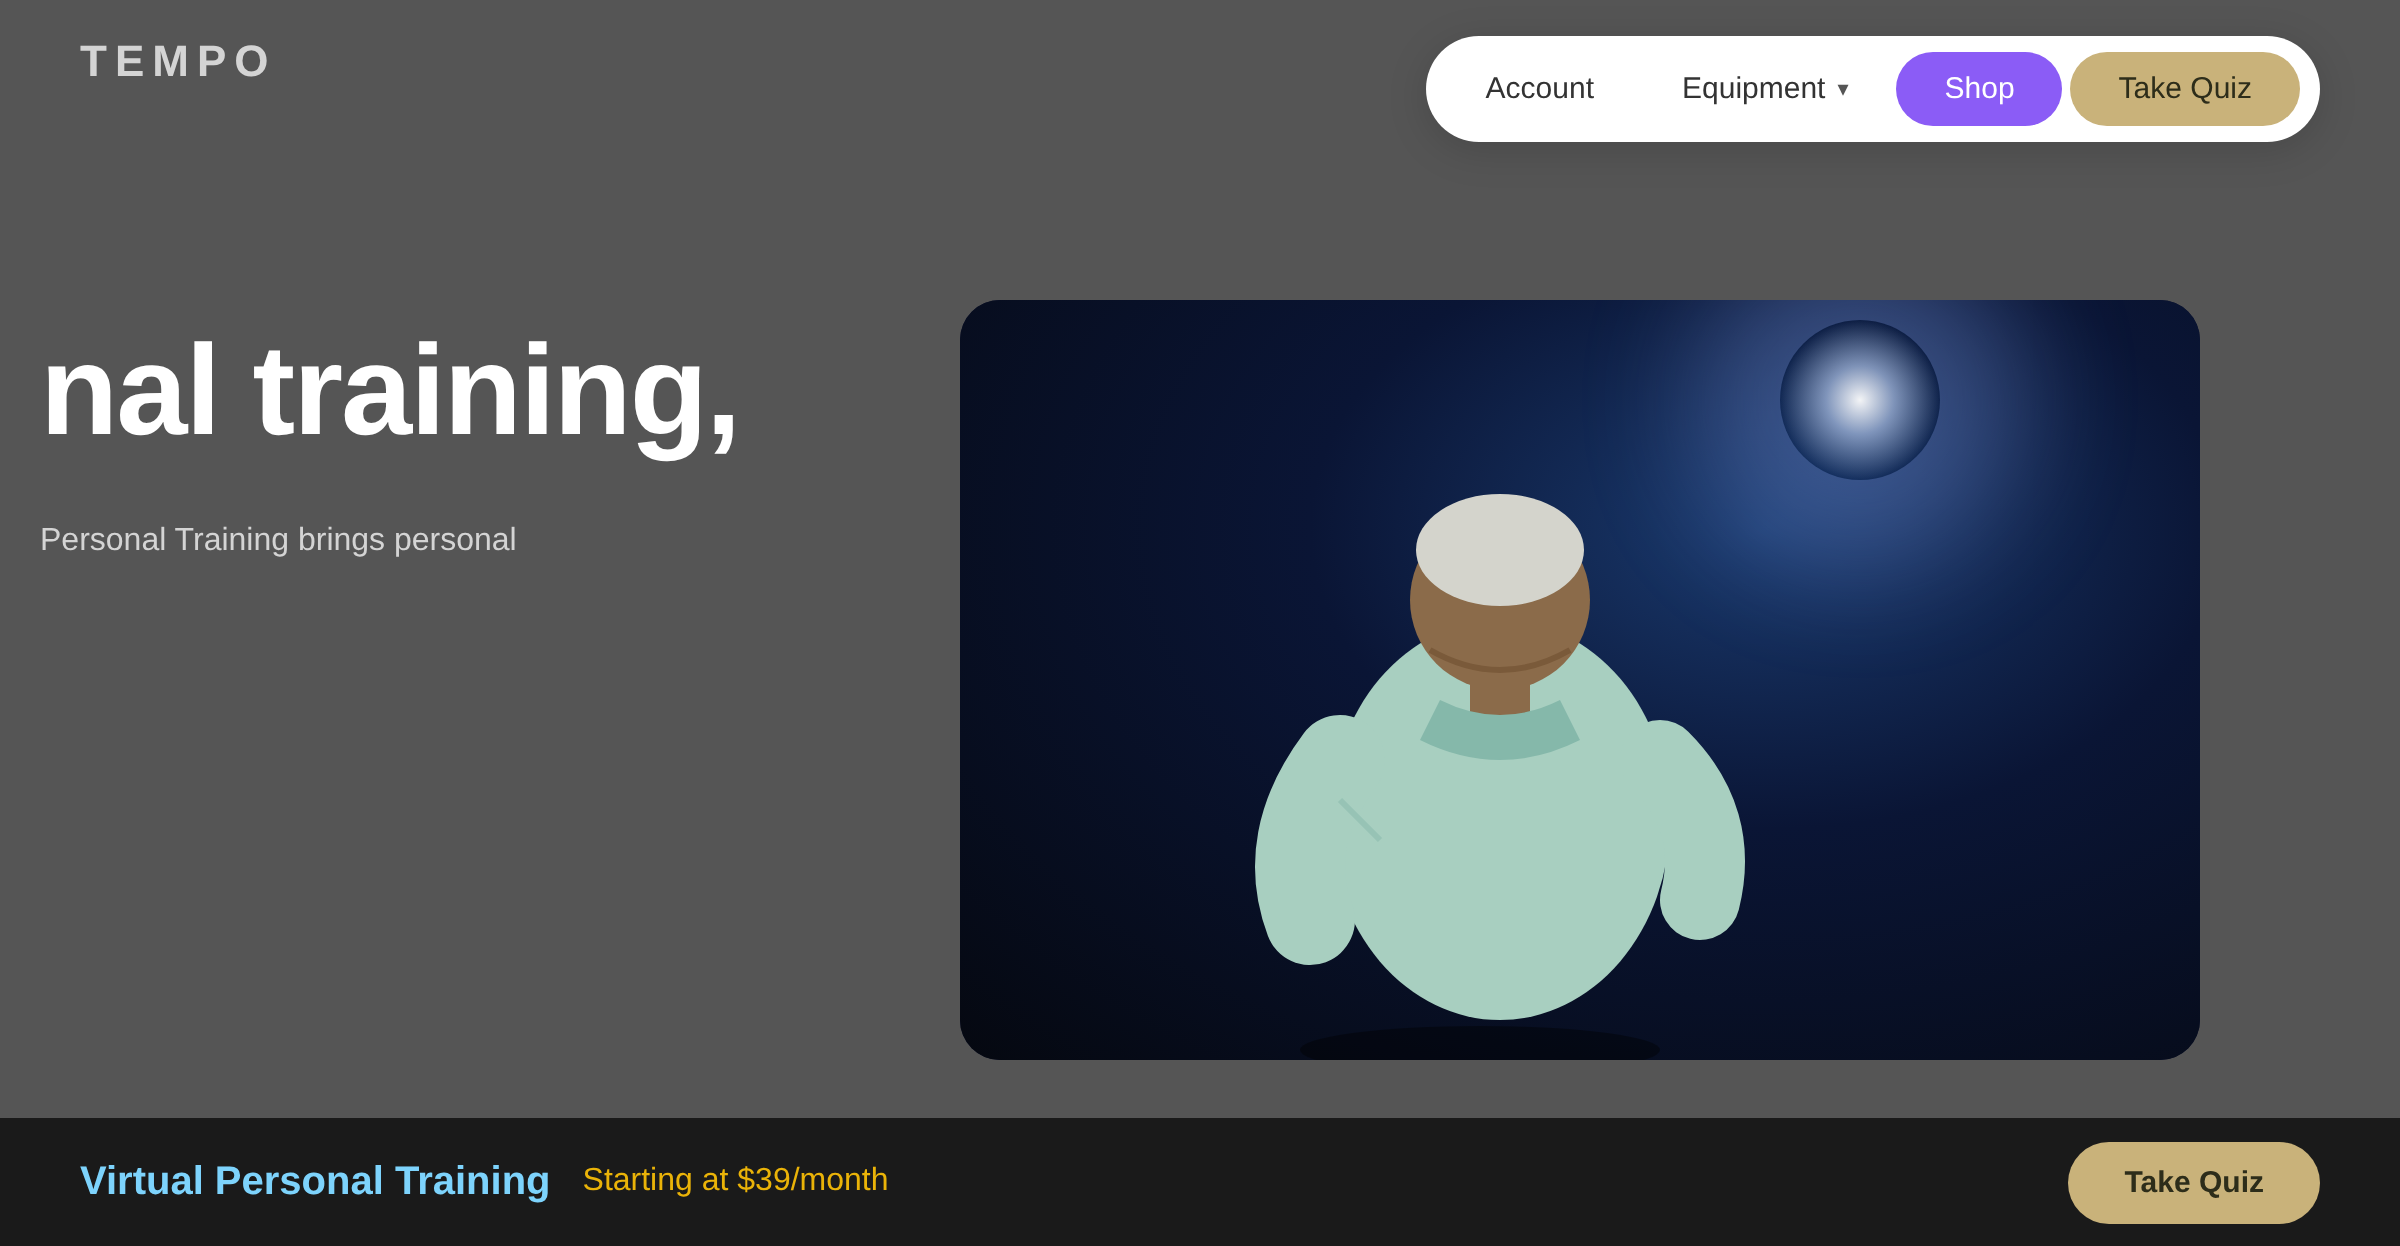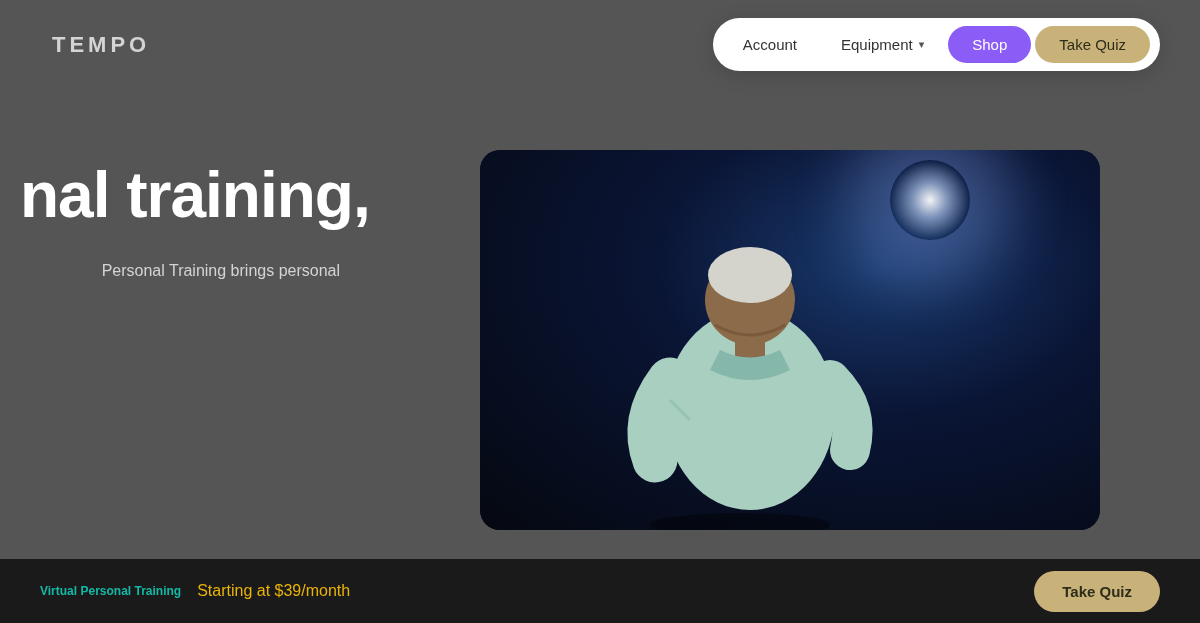--- a/index.html
+++ b/index.html
@@ -20,24 +20,24 @@
     .main-bg {
       position: absolute;
       inset: 0;
       background-color: #555555;
     }
 
     
     .navbar {
       position: absolute;
       top: 18px;
-      left: 12px;
+      left: 0;
       right: 0;
       display: flex;
-      align-items: center;
+      align-items: flex-start;
       justify-content: space-between;
       padding: 0 40px;
       z-index: 10;
     }
 
     .logo {
       color: #d4d4d4;
       font-size: 22px;
       font-weight: 700;
       letter-spacing: 4px;
@@ -116,21 +116,20 @@
       line-height: 1.1;
       letter-spacing: -1px;
     }
 
     .hero-description {
       margin-top: 28px;
       font-size: 16px;
       color: #d4d4d4;
       line-height: 1.6;
       max-width: 320px;
-      text-align: right;
     }
 
     
     .hero-image-container {
       position: absolute;
       top: 150px;
       right: 100px;
       width: 620px;
       height: 380px;
       border-radius: 20px;
@@ -181,23 +180,23 @@
       z-index: 10;
     }
 
     .bottom-bar-left {
       display: flex;
       align-items: center;
       gap: 16px;
     }
 
     .bottom-bar-title {
-      font-size: 12px;
-      font-weight: 700;
-      color: #14b8a6;
+      font-size: 20px;
+      font-weight: 700;
+      color: #7dd3fc;
       text-align: center;
     }
 
     .bottom-bar-subtitle {
       font-size: 16px;
       color: #eab308;
     }
 
     .bottom-quiz-btn {
       background: #c9b27a;

